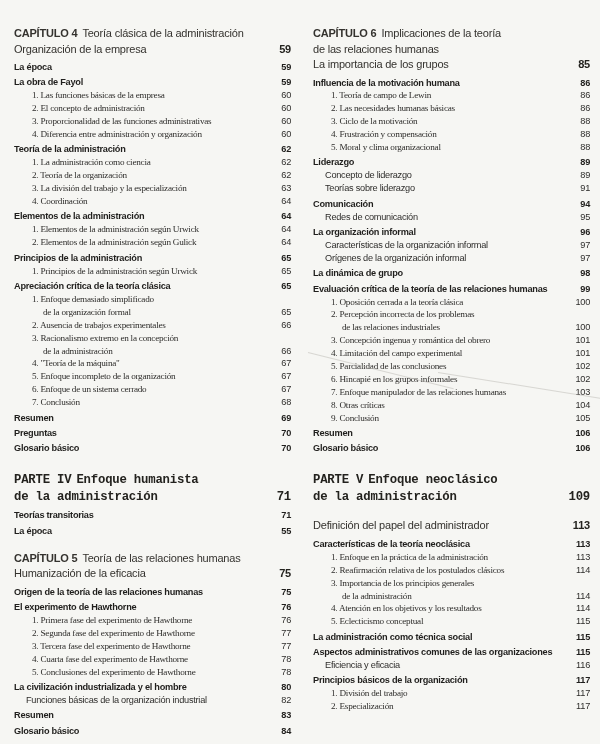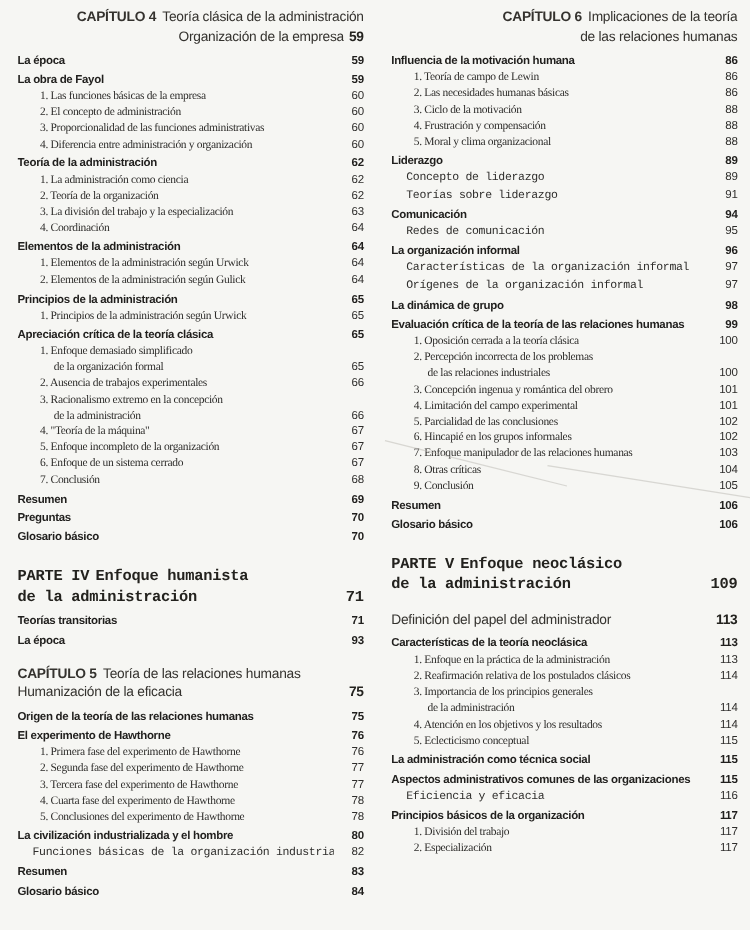--- a/index.html
+++ b/index.html
@@ -16,28 +16,28 @@
 
   
   .row {
     display:flex; align-items:baseline;
     font-size:9.2px; line-height:12.9px; letter-spacing:-0.25px;
   }
   .row.bold { font-weight:bold; margin-top:2.5px; color:#201f1d; }
   .lbl, .htext { flex:1 1 auto; min-width:0; white-space:nowrap; overflow:hidden; }
   .pg { flex:none; margin-left:4px; min-width:20px; text-align:right; }
   .row.ind1 > .lbl, .row.ind1 .rline > .lbl { padding-left:18px;font-family:Liberation Serif, serif; }
-  .row.ind2 > .lbl { padding-left:12px;font-family:Liberation Mono, monospace; }
+  .row.ind2 > .lbl { padding-left:12px; }
   .row.multi { display:block; }
   .row.multi .rline { display:flex; align-items:baseline; }
   .row.ind1.multi .rline.cont > .lbl { padding-left:29px; }
 
   
   .hblock { margin:13px 0 4px 0; }
-  .col > .hblock:first-child { margin-top:1px;text-align:right; }
+  .col > .hblock:first-child { margin-top:20px; }
   .hblock .hline {
     display:flex; align-items:baseline;
     font-size:11px; line-height:15.5px; letter-spacing:-0.2px; color:#34322e;
   }
   .hprefix { font-weight:bold; margin-right:5px; }
   .hpg { flex:none; margin-left:4px; font-weight:bold; color:#24231f; }
   .hblock.part { margin-top:17px;font-family:Liberation Mono, monospace; }
   .hblock.part .hline { font-size:12.3px; line-height:16.5px; font-weight:bold; color:#23221e; }
 
   
@@ -188,21 +188,21 @@
           <span class="htext">de la administración</span>
           <span class="hpg">71</span>
         </div>
       </div>
       <div class="row bold ind0">
         <span class="lbl">Teorías transitorias</span>
         <span class="pg">71</span>
       </div>
       <div class="row bold ind0">
         <span class="lbl">La época</span>
-        <span class="pg">93</span>
+        <span class="pg">55</span>
       </div>
       <div class="hblock chapter">
         <div class="hline">
           <span class="htext"><span class="hprefix">CAPÍTULO 5</span>Teoría de las relaciones humanas</span>
         </div>
         <div class="hline">
           <span class="htext">Humanización de la eficacia</span>
           <span class="hpg">75</span>
         </div>
       </div>
@@ -251,20 +251,24 @@
         <span class="pg">84</span>
       </div>
     </div>
   <div class="col">
       <div class="hblock chapter">
         <div class="hline">
           <span class="htext"><span class="hprefix">CAPÍTULO 6</span>Implicaciones de la teoría</span>
         </div>
         <div class="hline">
           <span class="htext">de las relaciones humanas</span>
+        </div>
+        <div class="hline">
+          <span class="htext">La importancia de los grupos</span>
+          <span class="hpg">85</span>
         </div>
       </div>
       <div class="row bold ind0">
         <span class="lbl">Influencia de la motivación humana</span>
         <span class="pg">86</span>
       </div>
       <div class="row ind1">
         <span class="lbl">1. Teoría de campo de Lewin</span>
         <span class="pg">86</span>
       </div>

